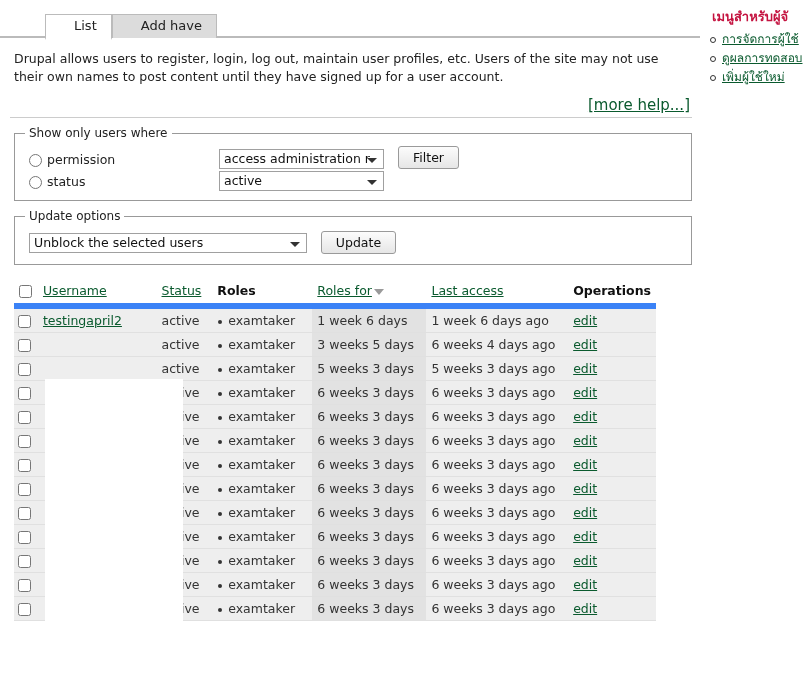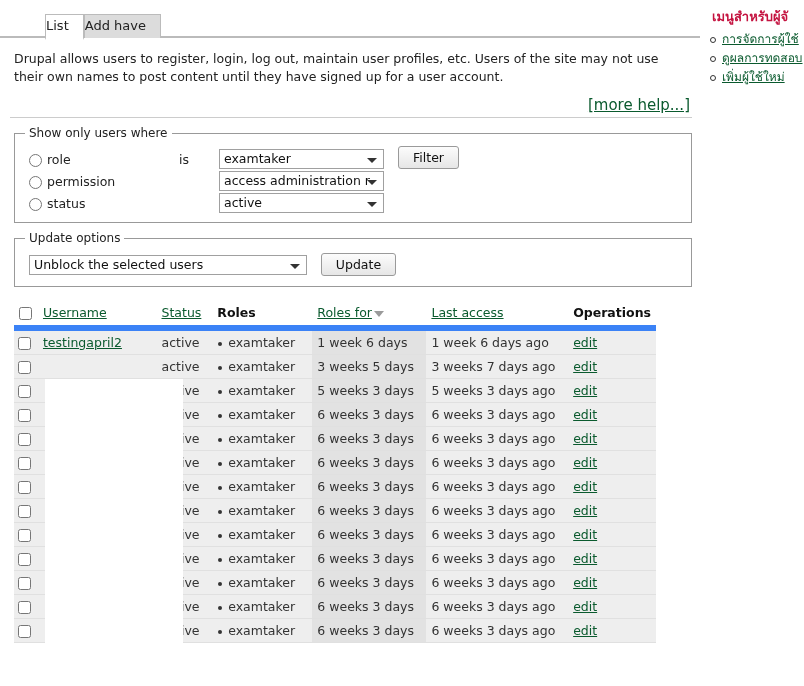--- a/index.html
+++ b/index.html
@@ -83,21 +83,21 @@
     margin: 12px 0 0 0;
     height: 24px;
     padding-left: 45px;
     border-bottom: 2px solid #bbbbbb;
     box-sizing: content-box;
   }
   #tabs .tab {
     display: inline-block;
     position: relative;
     top: 2px;
-    padding: 3px 14px 4px 0;
+    padding: 3px 14px 4px 28px;
     font-size: 13px;
     color: #222;
     border: 1px solid #bbbbbb;
     border-bottom: none;
     background: #dcdcdc;
     line-height: 16px;
     cursor: pointer;
   }
   #tabs .tab.active {
     background: #ffffff;
@@ -301,26 +301,20 @@
   <div id="more-help-row">
     <a href="#">[more help...]</a>
   </div>
   <div id="help-rule"></div>
 
   <fieldset class="box">
     <legend>Show only users where</legend>
     <div style="display:flex; align-items:flex-start;">
       <table class="filters">
         <tbody id="filter-rows">
-            <tr>
-              <td class="radio-cell"><input type="radio" name="filterfield" style=""></td>
-              <td class="label-cell">role</td>
-              <td class="is-cell">is</td>
-              <td><span class="sel sel-w165"><span>examtaker</span><span class="arrow"></span></span></td>
-            </tr>
             <tr>
               <td class="radio-cell"><input type="radio" name="filterfield" style=""></td>
               <td class="label-cell">permission</td>
               <td class="is-cell"></td>
               <td><span class="sel sel-w165"><span>access administration r</span><span class="arrow"></span></span></td>
             </tr>
             <tr>
               <td class="radio-cell"><input type="radio" name="filterfield" style=""></td>
               <td class="label-cell">status</td>
               <td class="is-cell"></td>
@@ -376,21 +370,21 @@
           <td class="c-member">1 week 6 days</td>
           <td class="c-access">1 week 6 days ago</td>
           <td class="c-ops"><a href="#">edit</a></td>
         </tr>
         <tr>
           <td class="c-check"><input type="checkbox" style=""></td>
           <td class="c-user"></td>
           <td class="c-status">active</td>
           <td class="c-roles">examtaker</td>
           <td class="c-member">3 weeks 5 days</td>
-          <td class="c-access">3 weeks 7 days ago</td>
+          <td class="c-access">6 weeks 4 days ago</td>
           <td class="c-ops"><a href="#">edit</a></td>
         </tr>
         <tr>
           <td class="c-check"><input type="checkbox" style=""></td>
           <td class="c-user"></td>
           <td class="c-status">active</td>
           <td class="c-roles">examtaker</td>
           <td class="c-member">5 weeks 3 days</td>
           <td class="c-access">5 weeks 3 days ago</td>
           <td class="c-ops"><a href="#">edit</a></td>

